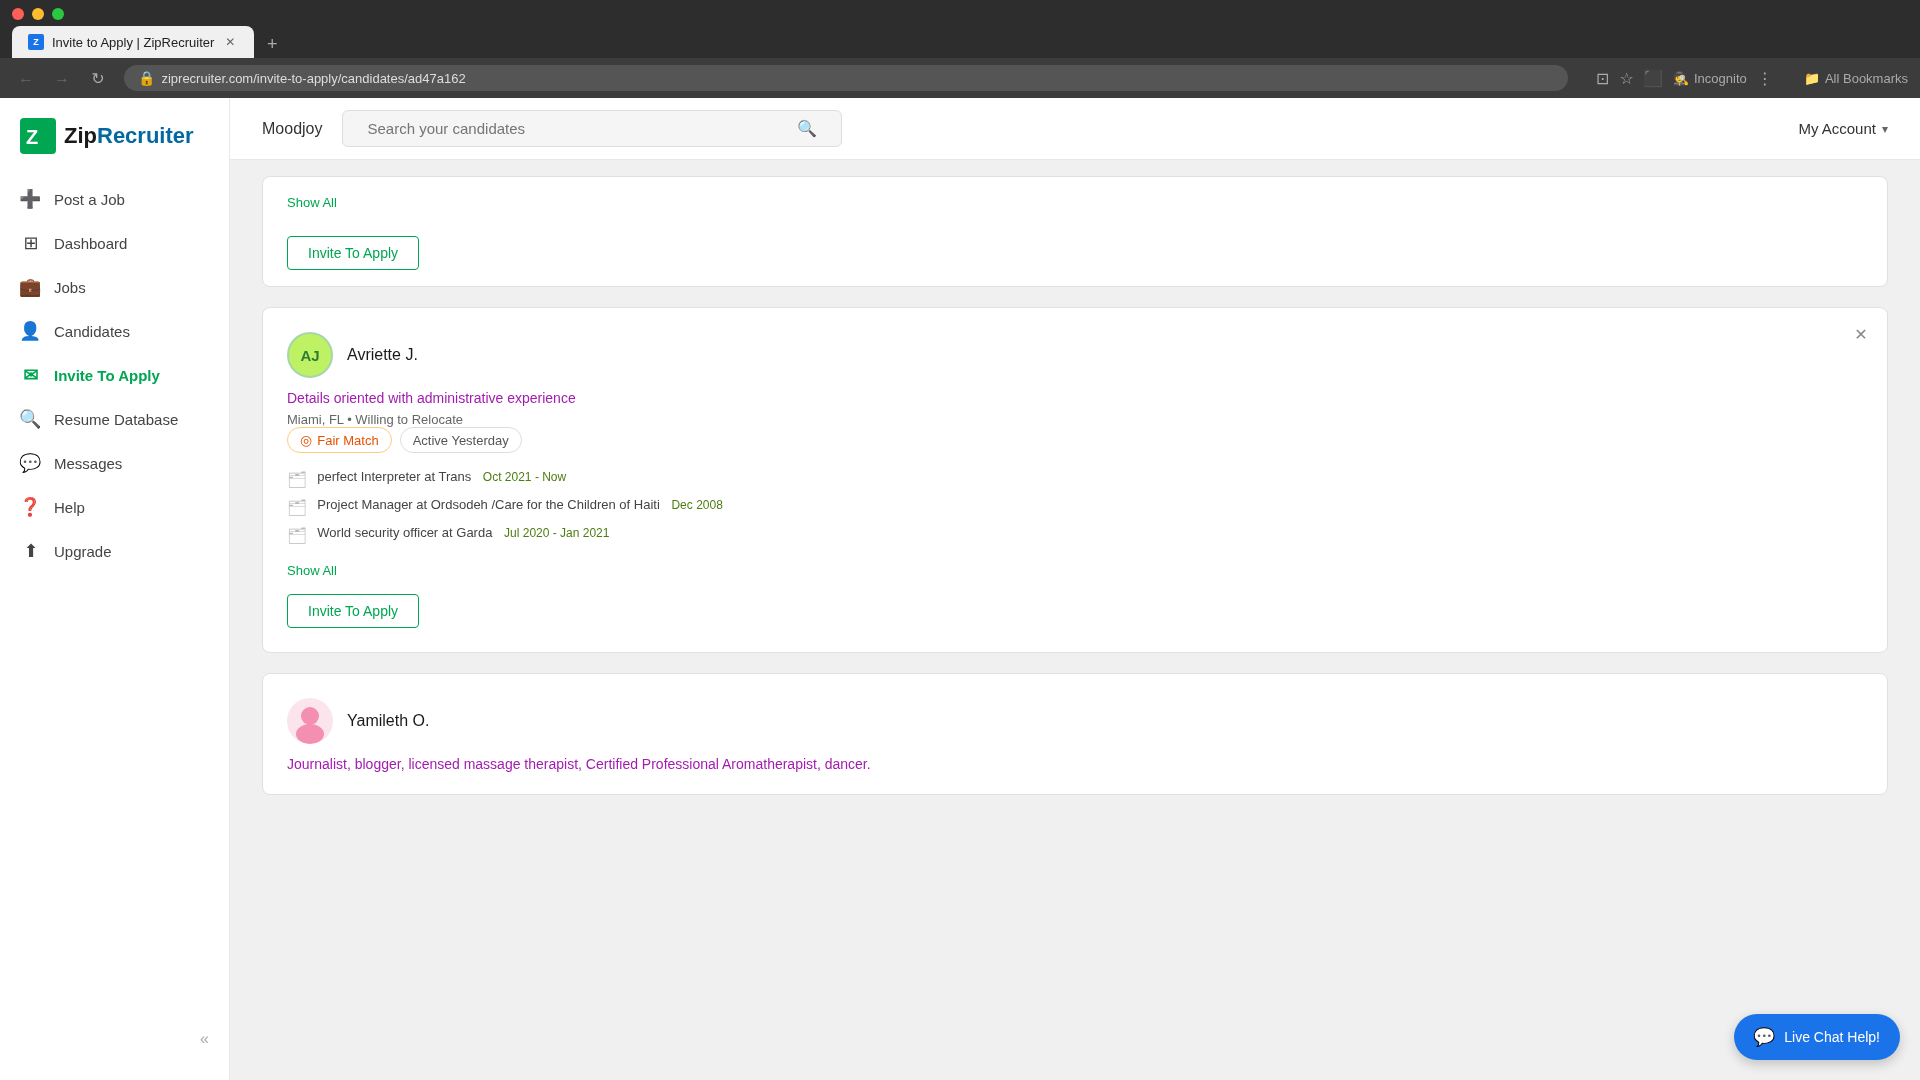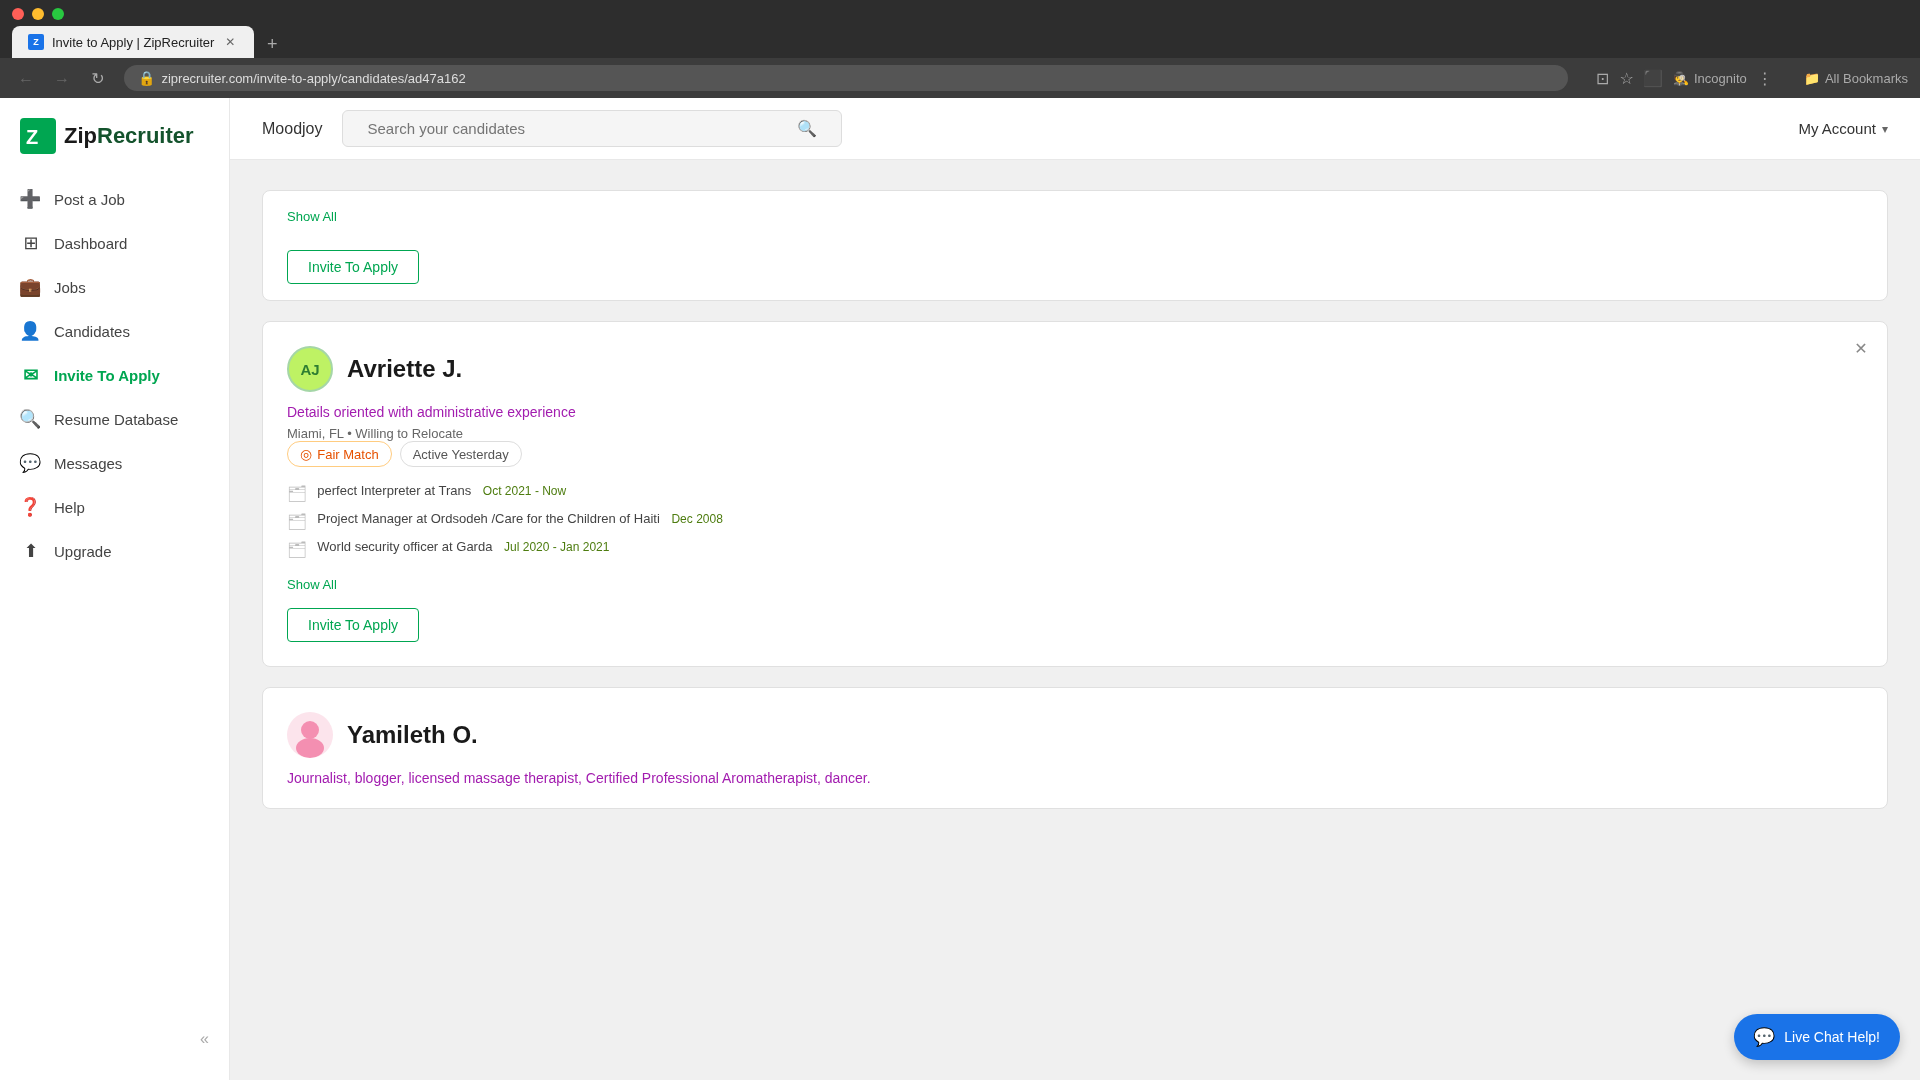--- a/index.html
+++ b/index.html
@@ -28,21 +28,21 @@
     .incognito-badge { color: #aaa; font-size: 13px; display: flex; align-items: center; gap: 4px; }
 
     
     .app-container { display: flex; flex: 1; overflow: hidden; }
 
     
     .sidebar { width: 230px; background: #fff; border-right: 1px solid #e8e8e8; display: flex; flex-direction: column; padding: 20px 0; flex-shrink: 0; }
     .logo-area { padding: 0 20px 24px; display: flex; align-items: center; gap: 8px; }
     .logo-icon { width: 36px; height: 36px; }
     .logo-text { font-size: 22px; font-weight: 700; color: #1a1a1a; }
-    .logo-text span { color: #14532d; }
+    .logo-text span { color: #0369a1; }
     .nav-items { display: flex; flex-direction: column; gap: 2px; }
     .nav-item { display: flex; align-items: center; gap: 12px; padding: 10px 20px; cursor: pointer; color: #444; font-size: 15px; border-radius: 0; transition: background 0.1s; }
     .nav-item.active { color: #00a651; font-weight: 600; }
     .nav-item .nav-icon { width: 22px; height: 22px; display: flex; align-items: center; justify-content: center; font-size: 18px; }
     .collapse-btn { margin-top: auto; padding: 12px 20px; display: flex; justify-content: flex-end; cursor: pointer; color: #aaa; }
 
     
     .main-content { flex: 1; overflow: hidden; display: flex; flex-direction: column; }
 
     
@@ -56,21 +56,21 @@
 
     
     .content-area { flex: 1; overflow-y: auto; padding: 0 32px 32px; background: #f0f0f0; }
 
     
     .card { background: #fff; border: 1px solid #e0e0e0; border-radius: 8px; margin-bottom: 20px; padding: 24px; position: relative; }
     .card-header { display: flex; align-items: center; gap: 14px; margin-bottom: 12px; }
     .avatar { width: 46px; height: 46px; border-radius: 50%; display: flex; align-items: center; justify-content: center; font-weight: 700; font-size: 15px; flex-shrink: 0; }
     .avatar.initials-aj { background: #bef264; color: #2e7d32; border: 2px solid #a5d6a7; }
     .avatar.initials-yo { background: #fce4ec; overflow: hidden; }
-    .candidate-name { font-size: 24px; font-weight: 700; color: #1a1a1a; }
+    .candidate-name { font-size: 16px; font-weight: 400; color: #1a1a1a; }
     .close-card { position: absolute; top: 14px; right: 14px; width: 24px; height: 24px; display: flex; align-items: center; justify-content: center; cursor: pointer; color: #888; font-size: 16px; border-radius: 50%; }
     .candidate-tagline { color: #a21caf; font-size: 14px; margin-bottom: 6px; }
     .candidate-location { color: #666; font-size: 13px; margin-bottom: 0; }
     .tags { display: flex; gap: 8px; margin-bottom: 16px; flex-wrap: wrap; }
     .tag { display: flex; align-items: center; gap: 5px; border: 1px solid #ddd; border-radius: 20px; padding: 4px 12px; font-size: 13px; color: #555; background: #fff; }
     .tag .tag-icon { font-size: 14px; }
     .tag.fair-match { color: #e65100; border-color: #ffcc80; }
     .tag.active-yesterday { color: #555; }
     .experience-list { margin-bottom: 16px; }
     .exp-item { display: flex; align-items: flex-start; gap: 10px; margin-bottom: 8px; color: #444; font-size: 13px; }
@@ -80,21 +80,21 @@
     .show-all-link { color: #00a651; font-size: 13px; cursor: pointer; text-decoration: none; display: inline-block; margin-bottom: 16px; }
     .invite-btn { border: 1px solid #00a651; background: #fff; color: #00a651; padding: 8px 20px; border-radius: 4px; font-size: 14px; cursor: pointer; font-weight: 500; transition: background 0.15s; }
 
     
     .partial-card { background: #fff; border: 1px solid #e0e0e0; border-radius: 8px; margin-bottom: 20px; padding: 16px 24px; }
 
     
     .live-chat { position: fixed; bottom: 20px; right: 20px; background: #1a73e8; color: white; border-radius: 24px; padding: 12px 20px; display: flex; align-items: center; gap: 8px; font-size: 14px; font-weight: 500; cursor: pointer; box-shadow: 0 4px 12px rgba(0,0,0,0.2); z-index: 100; }
     .live-chat .chat-icon { font-size: 18px; }
 
-    .content-scroll { padding-top: 30px; }
+    .content-scroll { padding-top: 16px; }
   </style>
 </head>
 <body>
 
 <div class="browser-chrome">
   <div style="display:flex; align-items:center; justify-content:space-between; padding-bottom:6px;">
     <div style="display:flex; gap:8px;">
       <div class="win-btn close"></div>
       <div class="win-btn minimize"></div>
       <div class="win-btn maximize"></div>

